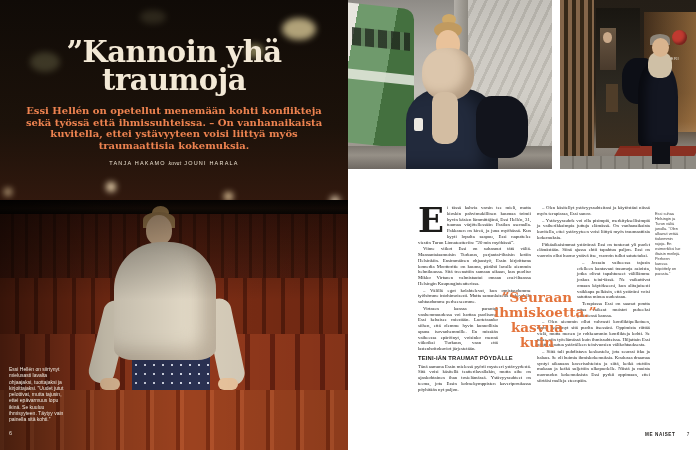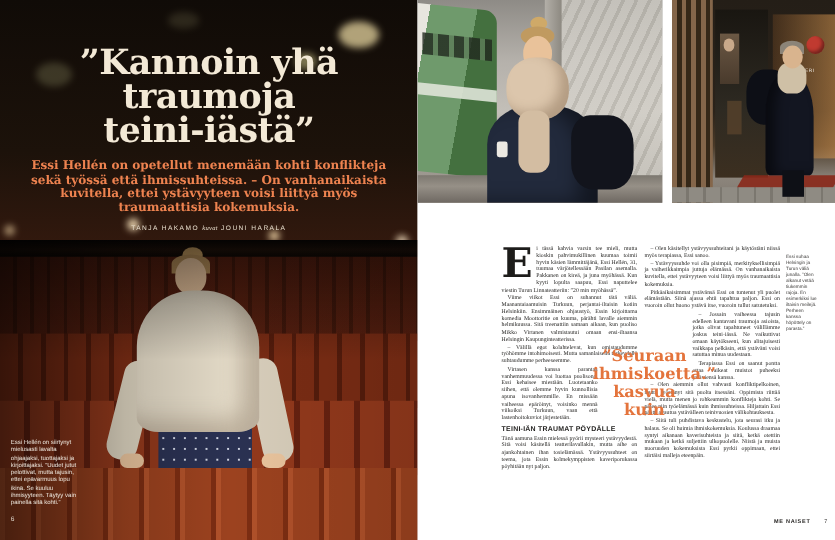--- a/index.html
+++ b/index.html
@@ -170,21 +170,20 @@
       <div class="w-hand-l"></div>
       <div class="w-hand-r"></div>
       <div class="seats-front"></div>
       <div class="seat-shade"></div>
     </div>
 
     <div class="lp-text">
       <div class="headline">
         <div>”Kannoin yhä</div>
         <div>traumoja</div>
-        <div>teini-iästä”</div>
       </div>
       <div class="standfirst">Essi Hellén on opetellut menemään kohti konflikteja sekä työssä että ihmissuhteissa. – On vanhanaikaista kuvitella, ettei ystävyyteen voisi liittyä myös traumaattisia kokemuksia.</div>
       <div class="byline">
         <span>TANJA HAKAMO</span>
         <i>kuvat</i>
         <span>JOUNI HARALA</span>
       </div>
     </div>
 
     <div class="lp-caption">Essi Hellén on siirtynyt mielusasti lavalta ohjaajaksi, tuottajaksi ja kirjoittajaksi. ”Uudet jutut pelottivat, mutta tajusin, ettei epävarmuus lopu ikinä. Se kuuluu ihmisyyteen. Täytyy vain painella sitä kohti.”</div>

